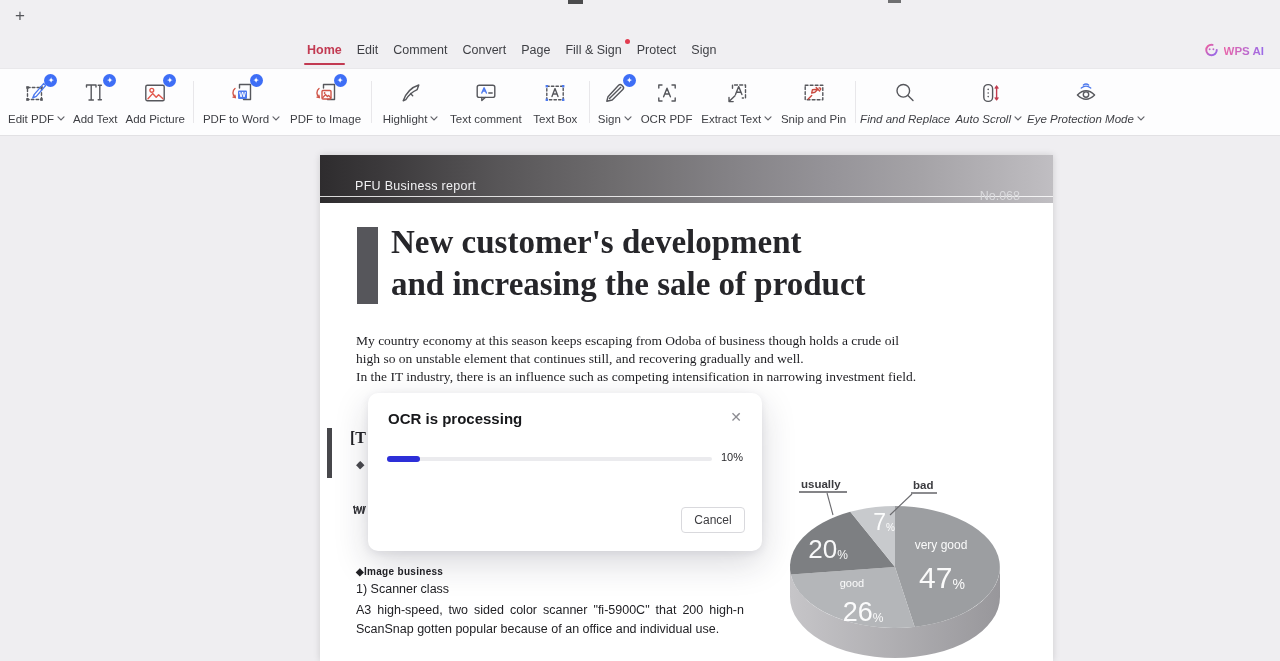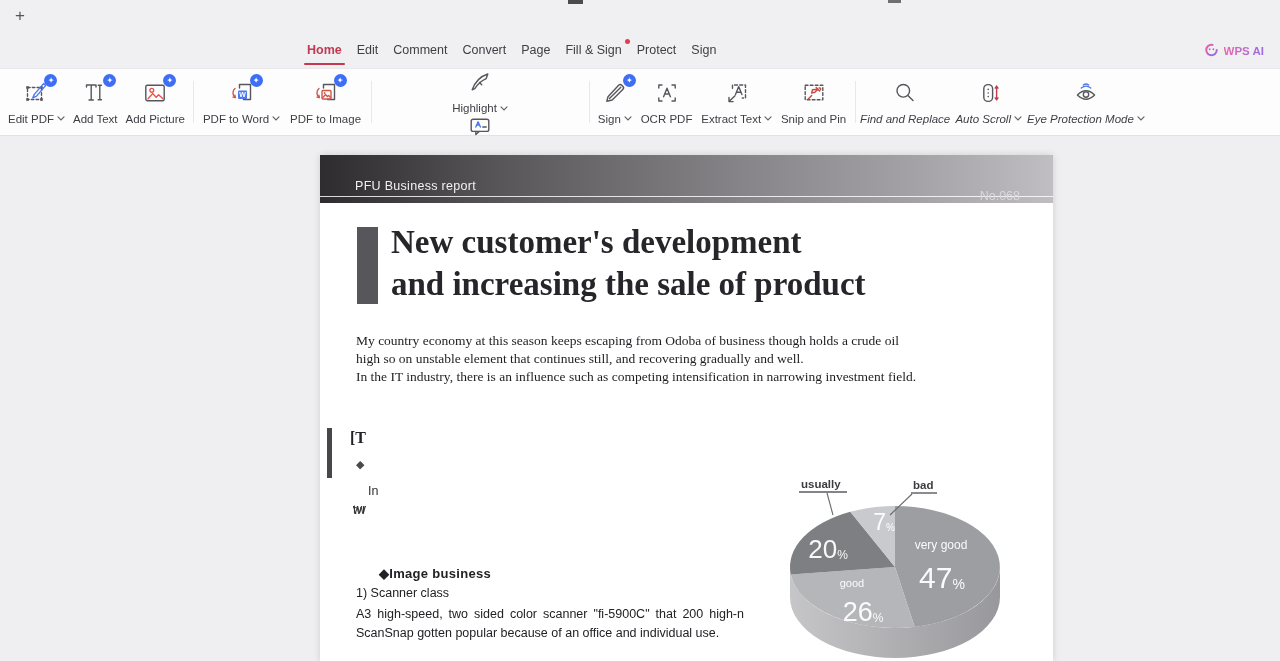--- a/index.html
+++ b/index.html
@@ -47,21 +47,21 @@
   .doc-title { position:absolute; left:71px; top:66px; font-family:"Liberation Serif", serif; font-weight:600; font-size:33px; line-height:42px; color:#26262a; white-space:nowrap; }
   .intro { position:absolute; left:36px; top:177px; font-family:"Liberation Serif", serif; font-size:13.5px; line-height:17.8px; color:#1e1e22; }
   .intro div { white-space:nowrap; }
   .frag-bar { position:absolute; left:7px; top:273px; width:5px; height:50px; background:#47474b; }
   .frag-heading { position:absolute; left:30px; top:274px; font-family:"Liberation Serif", serif; font-weight:700; font-size:16px; color:#232327; }
   .frag-diamond { position:absolute; left:36px; top:303px; font-size:11px; color:#4a4a4e; }
   .frag-l1 { position:absolute; left:48px; top:329px; font-size:12.5px; color:#313135; }
   .frag-l2 { position:absolute; left:33px; top:348px; font-size:12.5px; color:#313135; }
   .frag-l3 { position:absolute; left:33px; top:347px; font-size:12.5px; color:#313135; }
   .imgbiz { position:absolute; left:36px; top:411px; width:388px; color:#222226; }
-  .imgbiz-heading { font-size:13px; font-weight:700; letter-spacing:.3px;margin-left:23px; }
+  .imgbiz-heading { font-size:10px; font-weight:700; letter-spacing:.3px; }
   .imgbiz-sub { margin-top:5px; font-size:12.5px; }
   .imgbiz-lines { margin-top:5px; font-size:12.5px; line-height:19px; }
   .imgbiz-lines .just { text-align:justify; text-align-last:justify; }
   .pie-wrap { position:absolute; left:460px; top:315px; width:280px; height:191px; }
 
   
   .dialog { position:absolute; left:368px; top:257px; width:394px; height:158px; background:#fff; border-radius:10px;
     box-shadow:0 12px 34px rgba(30,30,55,.17), 0 2px 8px rgba(30,30,55,.08); }
   .dlg-title { position:absolute; left:20px; top:17px; font-size:15px; font-weight:700; color:#17181b; }
   .dlg-close { position:absolute; right:18px; top:14px; font-size:14px; color:#8b8b91; cursor:pointer; padding:2px; }
@@ -180,21 +180,21 @@
               <path d="M6 8.5 c-2.8 2 -2.8 7 .3 9" stroke="#d05548"></path>
               <path d="M6.3 17.5 l-2.3-.4 M6.3 17.5 l-.4-2.2" stroke="#d05548"></path>
             </g>
           </svg><span class="badge">✦</span></span>
         <span class="tlabel">
           <span>PDF to Image</span>
         </span>
       </div>
     </div>
     <div class="tsep" style="left: 371px;"></div>
-    <div class="tgroup" style="left: 371px; width: 218px; flex-direction: column;">
+    <div class="tgroup" style="left: 371px; width: 218px;">
       <div class="titem">
         <span class="ticon"><svg width="26" height="26" viewBox="0 0 26 26">
             <g fill="none" stroke="#56575c" stroke-width="1.4" stroke-linecap="round" stroke-linejoin="round">
               <path d="M5.2 20.8 C8.5 11.5 13.5 7.3 20.8 5 l-1.6 4.6 C14 12 10.2 15.6 7.8 19.6 z"></path>
               <path d="M12.5 13.5 l2.2 2.2"></path>
             </g>
           </svg></span>
         <span class="tlabel">
           <span>Highlight</span>
           <svg width="8" height="5" viewBox="0 0 8 5">
@@ -385,13 +385,22 @@
           <text x="72" y="117" font-size="11" fill="#ffffff" fill-opacity=".95" text-anchor="middle" font-family="Liberation Sans,sans-serif">good</text>
           <text x="21" y="18" font-size="11.5" font-weight="bold" fill="#3c3c40" font-family="Liberation Sans,sans-serif">usually</text>
           <line x1="19" y1="22" x2="67" y2="22" stroke="#5b5b5f" stroke-width="1.4"></line>
           <line x1="47" y1="23" x2="53" y2="45" stroke="#6a6a6e" stroke-width="1.1"></line>
           <text x="133" y="19" font-size="11.5" font-weight="bold" fill="#3c3c40" font-family="Liberation Sans,sans-serif">bad</text>
           <line x1="131" y1="23" x2="157" y2="23" stroke="#5b5b5f" stroke-width="1.4"></line>
           <line x1="132" y1="24" x2="110" y2="45" stroke="#6a6a6e" stroke-width="1.1"></line>
         </svg></div>
   </div>
 
+  <div class="dialog">
+    <div class="dlg-title">OCR is processing</div>
+    <div class="dlg-close">✕</div>
+    <div class="dlg-track">
+      <div class="dlg-fill" style="width: 32.5px;"></div>
+    </div>
+    <div class="dlg-pct">10%</div>
+    <div class="dlg-cancel">Cancel</div>
+  </div>
 </div>
 
 </body></html>

